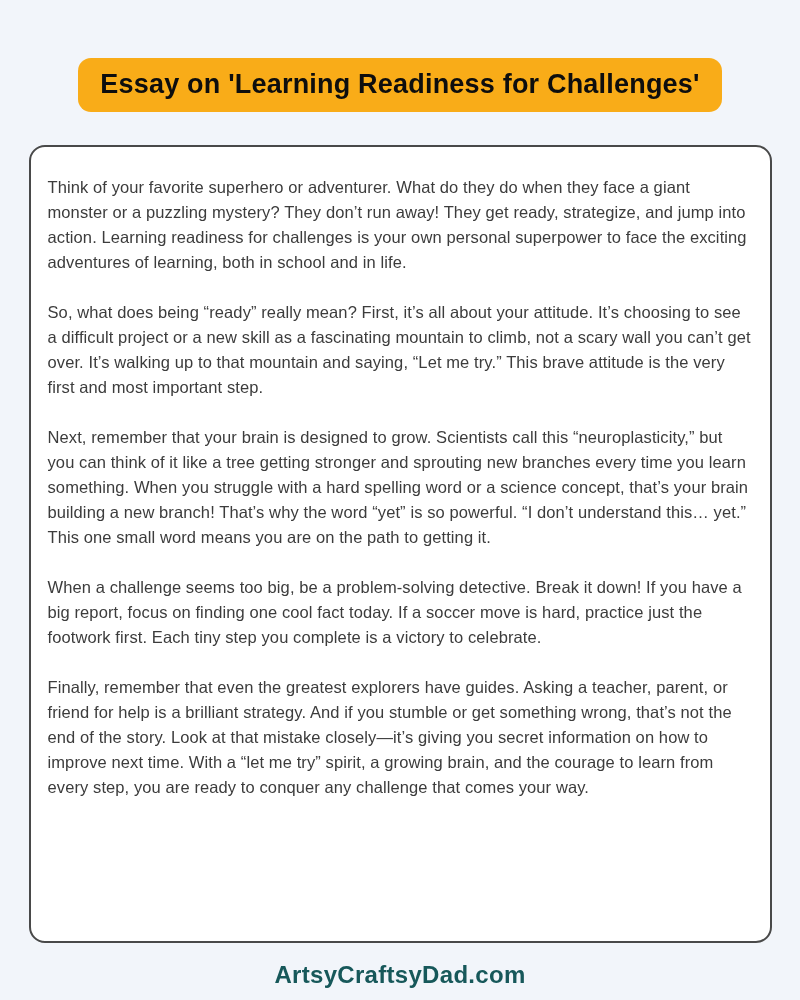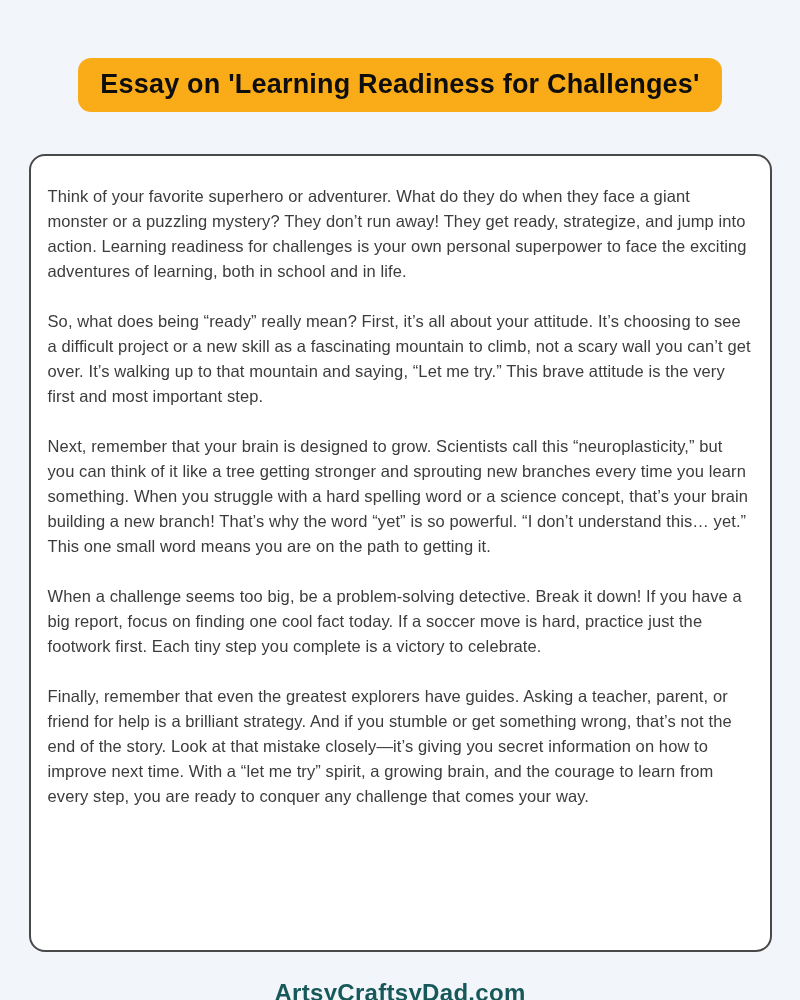--- a/index.html
+++ b/index.html
@@ -9,21 +9,20 @@
     background: #F2F5FA;
     font-family: "Liberation Sans", sans-serif;
     overflow: hidden;
   }
   .page {
     width: 800px;
     height: 1000px;
     display: flex;
     flex-direction: column;
     align-items: center;
-    gap: 9px;
   }
   .title-wrap {
     margin-top: 58px;
     text-align: center;
   }
   .title-highlight {
     display: inline-block;
     background: #F9AC18;
     color: #0E0E0E;
     font-size: 27px;

